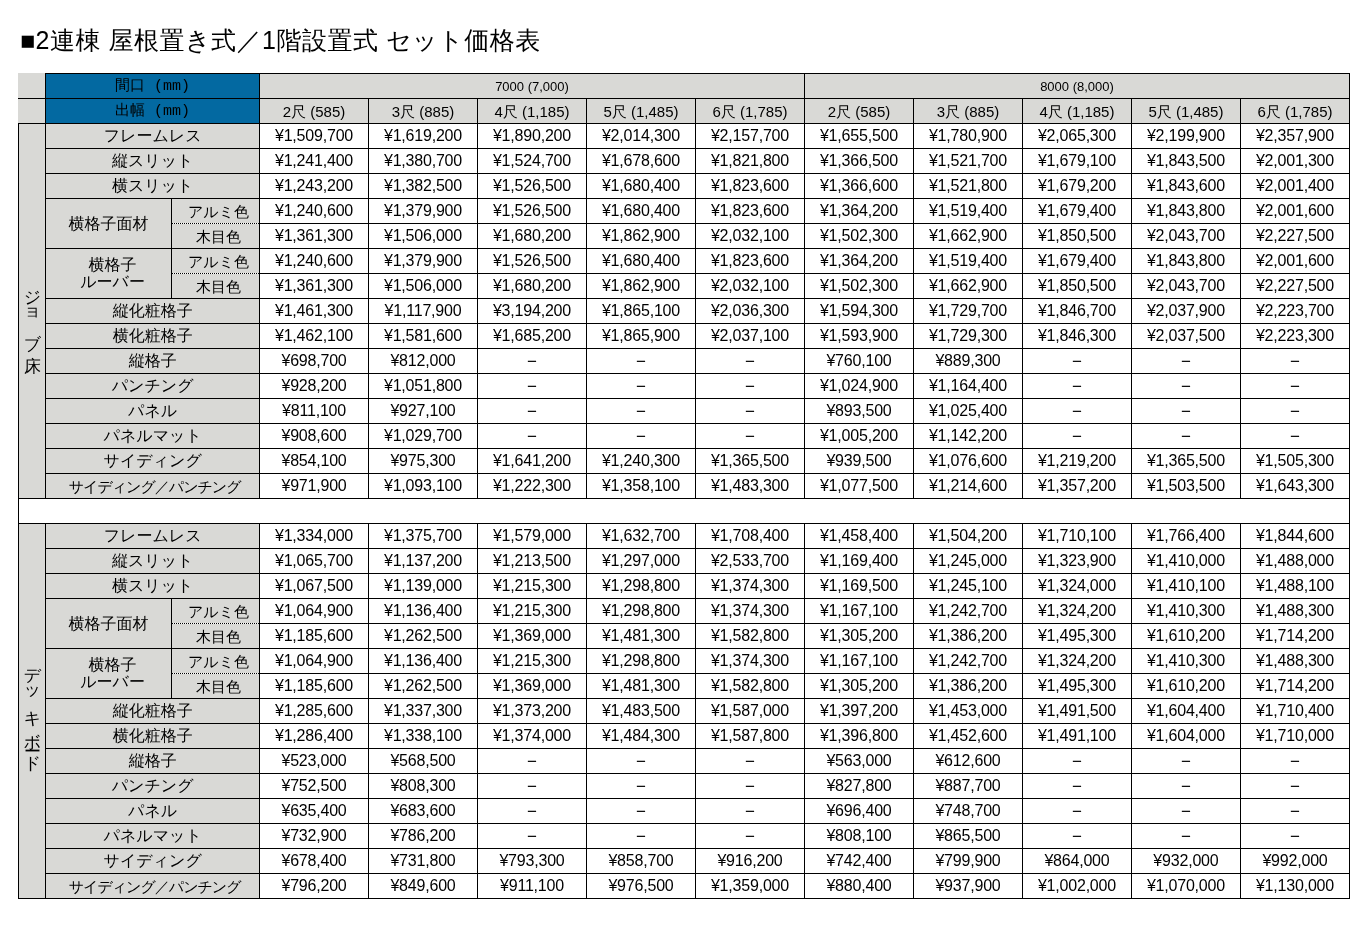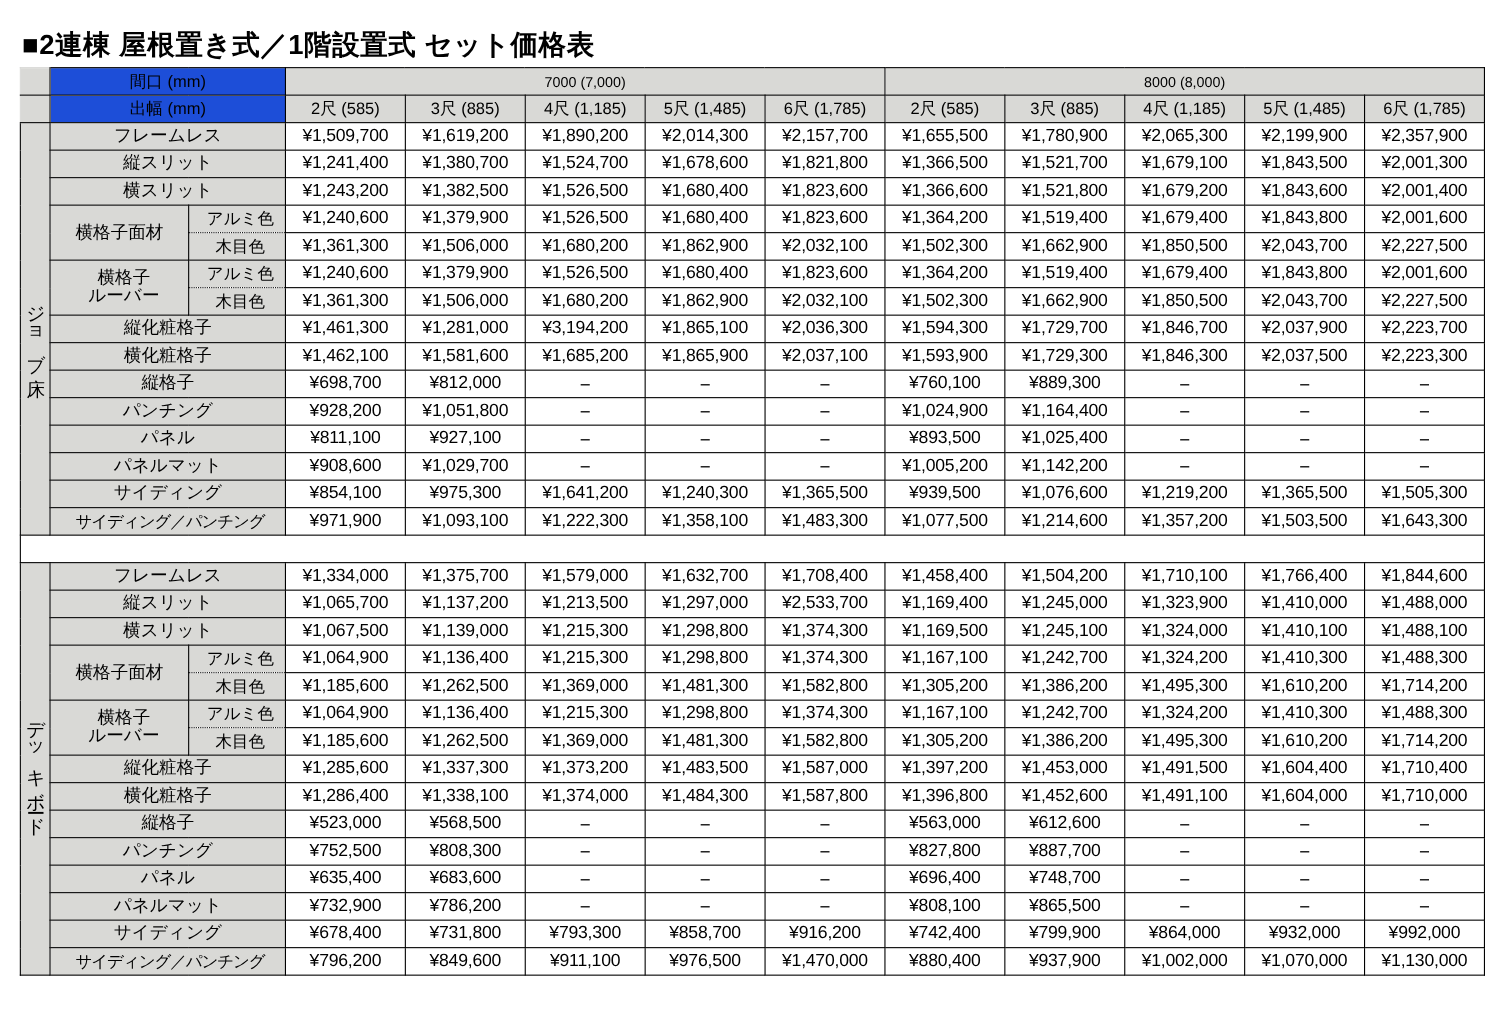--- a/index.html
+++ b/index.html
@@ -16,23 +16,23 @@
   }
   .page {
     position: relative;
     width: 1366px;
     height: 940px;
     box-sizing: border-box;
     padding: 20px 14px 0 18px;
   }
   .title {
     font-size: 25px;
-    font-weight: bold;
+    font-weight: normal;
     letter-spacing: 0.5px;
-    margin: 4px 0 4px 2px;
+    margin: 4px 0 16px 2px;
     white-space: nowrap;
   }
   table.price {
     border-collapse: collapse;
     table-layout: fixed;
     width: 1332px;
     font-size: 16px;
   }
   table.price td, table.price th {
     border: 1px solid #000;
@@ -40,25 +40,26 @@
     text-align: center;
     vertical-align: middle;
     font-weight: normal;
     line-height: 1.0;
     height: 24px;
     white-space: nowrap;
     overflow: hidden;
   }
   
   .hdr-label {
-    background: #1d4ed8;
+    background: #0369a1;
     text-align: right;
     padding-right: 6px;
     font-size: 15px;
     font-weight: bold;
+    font-family: Liberation Mono, monospace;
   }
   .hdr-group {
     background: #d9d9d6;
     font-size: 13px;
     font-weight: bold;
   }
   .hdr-sub {
     background: #d9d9d6;
     font-size: 15px;
     font-weight: bold;
@@ -257,21 +258,21 @@
           <td class="val">¥2,032,100</td>
           <td class="val">¥1,502,300</td>
           <td class="val">¥1,662,900</td>
           <td class="val">¥1,850,500</td>
           <td class="val">¥2,043,700</td>
           <td class="val">¥2,227,500</td>
         </tr>
         <tr>
           <td class="rowname" colspan="2">縦化粧格子</td>
           <td class="val">¥1,461,300</td>
-          <td class="val">¥1,281,000</td>
+          <td class="val">¥1,117,900</td>
           <td class="val">¥3,194,200</td>
           <td class="val">¥1,865,100</td>
           <td class="val">¥2,036,300</td>
           <td class="val">¥1,594,300</td>
           <td class="val">¥1,729,700</td>
           <td class="val">¥1,846,700</td>
           <td class="val">¥2,037,900</td>
           <td class="val">¥2,223,700</td>
         </tr>
         <tr>
@@ -555,21 +556,21 @@
           <td class="val">¥864,000</td>
           <td class="val">¥932,000</td>
           <td class="val">¥992,000</td>
         </tr>
         <tr>
           <td class="rowname tight" colspan="2">サイディング／パンチング</td>
           <td class="val">¥796,200</td>
           <td class="val">¥849,600</td>
           <td class="val">¥911,100</td>
           <td class="val">¥976,500</td>
-          <td class="val">¥1,470,000</td>
+          <td class="val">¥1,359,000</td>
           <td class="val">¥880,400</td>
           <td class="val">¥937,900</td>
           <td class="val">¥1,002,000</td>
           <td class="val">¥1,070,000</td>
           <td class="val">¥1,130,000</td>
         </tr>
       </tbody>
   </table>
 </div>
 

